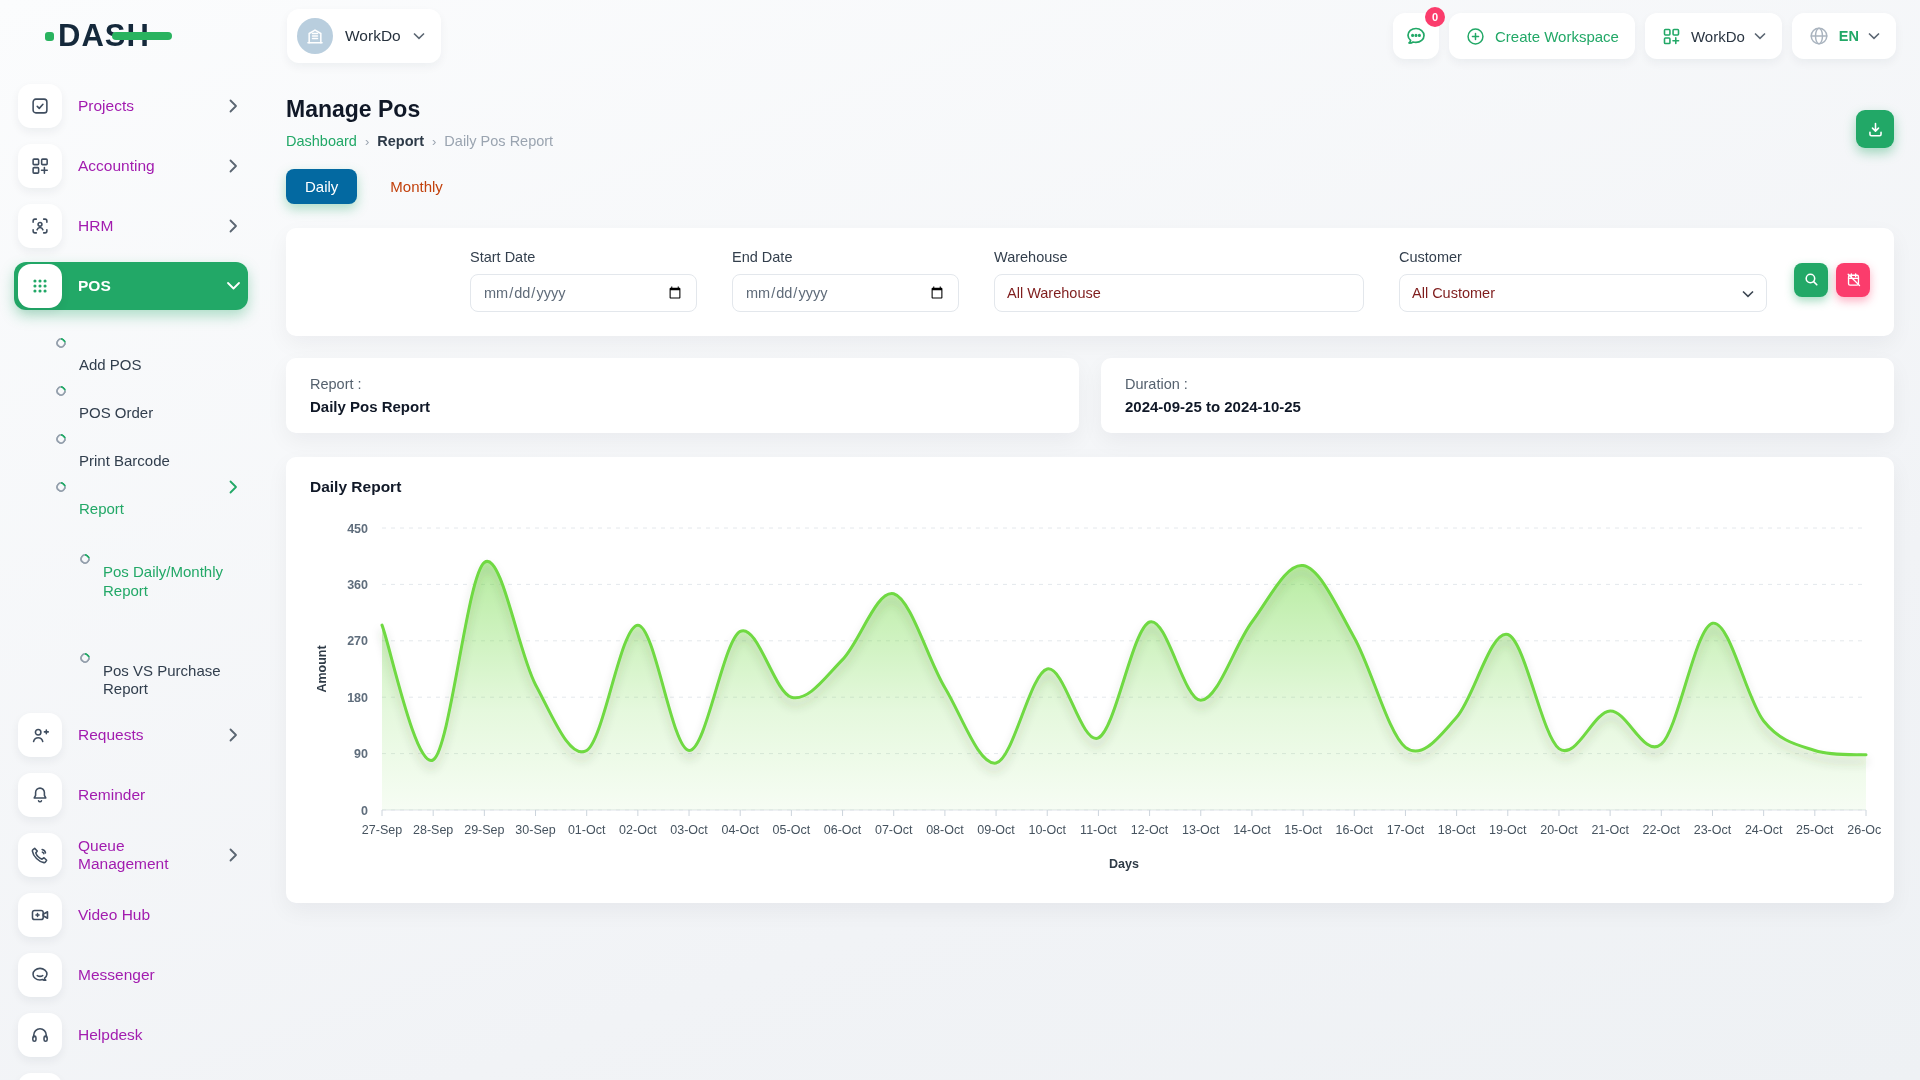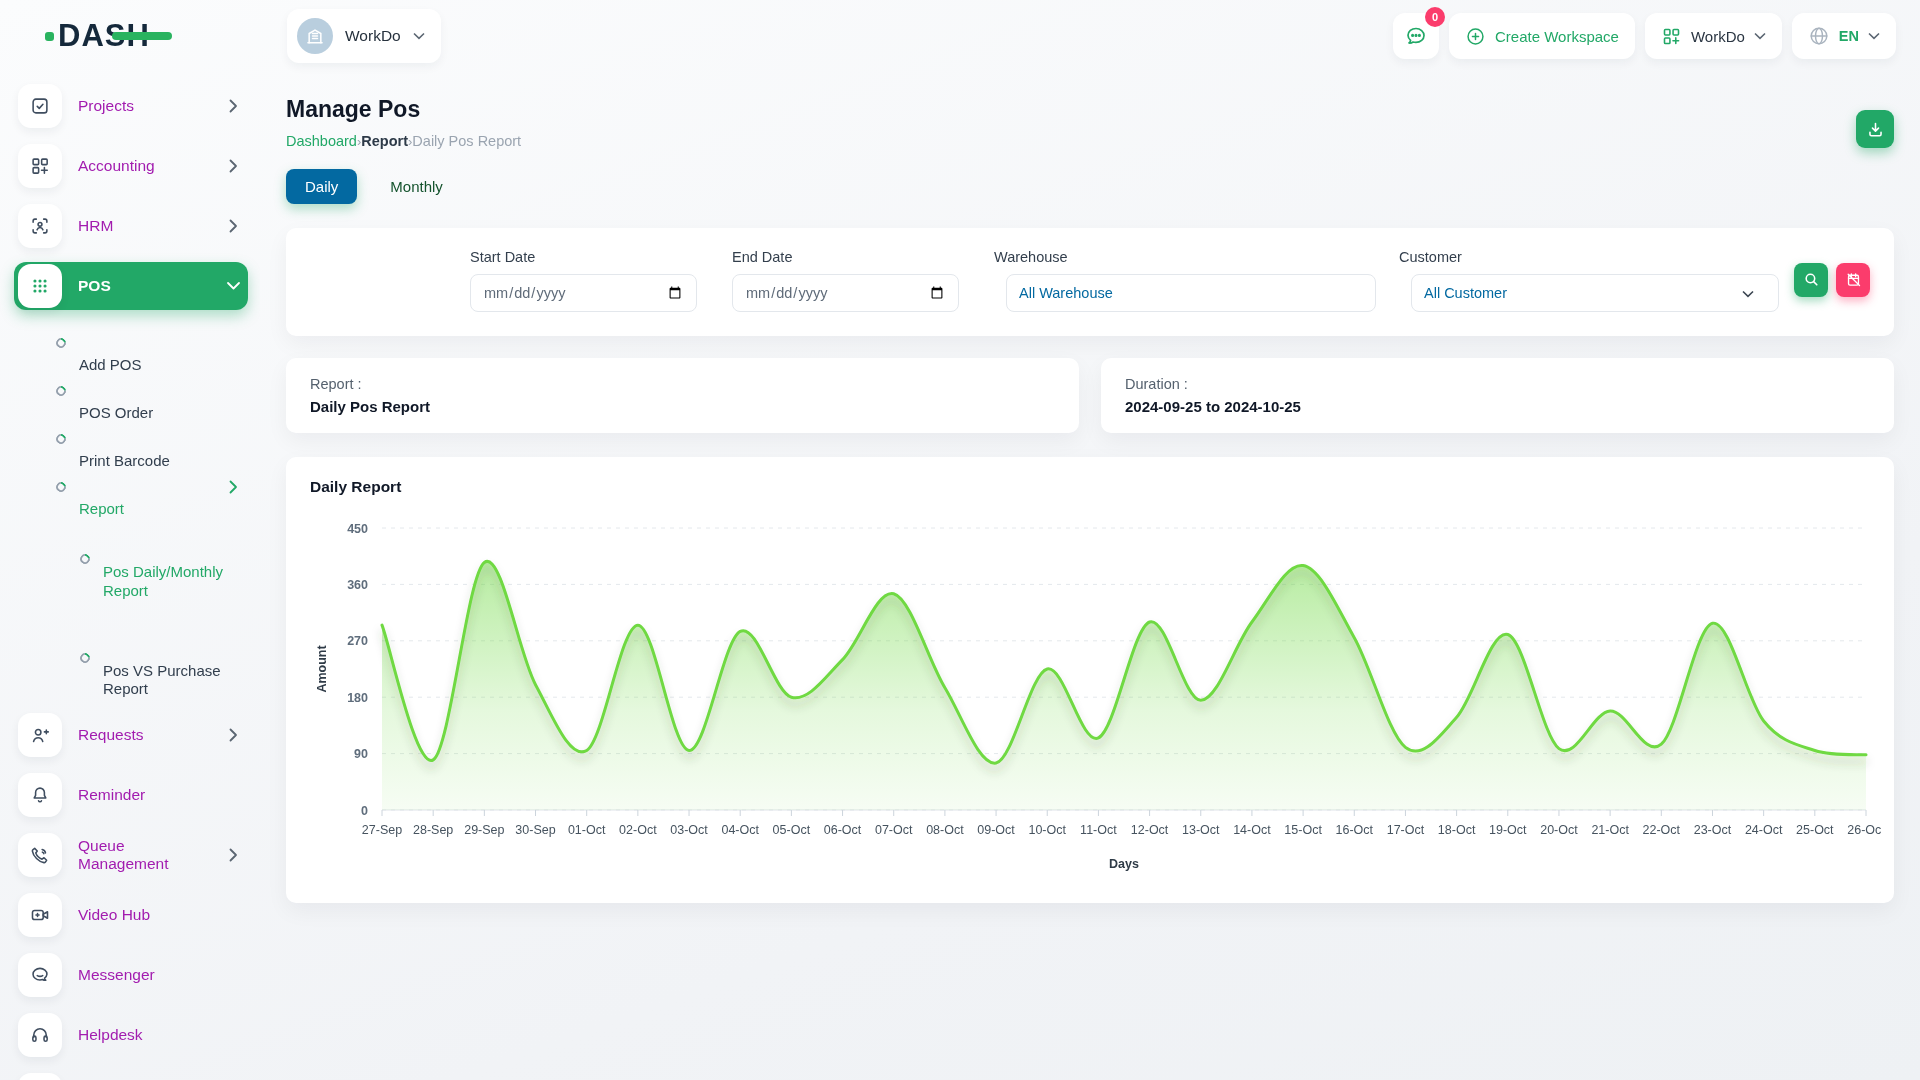--- a/index.html
+++ b/index.html
@@ -47,42 +47,42 @@
   .side-item.lvl1 { height:42px; margin:0 0 6px 0; padding-left:42px; gap:13px; }
   .side-item.lvl2 { min-height:56px; margin:0 0 8px 0; padding:4px 6px 4px 66px; gap:13px; align-items:center; }
   .side-item.lvl1 .side-label, .side-item.lvl2 .side-label { font-size:15px; color:#313e4d; line-height:1.25;margin-top:45px; }
   .side-item.sub-active .side-label { color:#22a867 !important; }
   .ring { width:10px; height:10px; flex:none; border-radius:50%; border:2px solid #95a0ad; border-top-color:#22a867; transform:rotate(40deg); }
 
   
   .main { padding:0 26px; overflow:hidden; }
   .main-head { display:flex; justify-content:space-between; align-items:flex-start; margin-top:24px; }
   .page-title { font-size:23px; font-weight:700; color:#101827; }
-  .breadcrumb { margin-top:10px; font-size:14.5px; display:flex; align-items:center; gap:0; }
+  .breadcrumb { margin-top:10px; font-size:14.5px; display:flex; align-items:center; gap:8px; }
   .bc-link { color:#22a867; cursor:pointer; }
   .bc-mid { color:#2d3a48; font-weight:600; cursor:pointer; }
   .bc-cur { color:#9aa4b0; }
   .bc-sep { color:#9aa4b0; font-size:13px; }
   .dl-btn { width:38px; height:38px; border:none; border-radius:9px; background:#22a867; box-shadow:0 5px 12px rgba(34,168,103,.4);
             display:flex; align-items:center; justify-content:center; cursor:pointer; margin-top:14px; }
 
   .tabs { display:flex; align-items:center; gap:14px; margin-top:20px; }
-  .tab-btn { border:none; cursor:pointer; font-size:15px; border-radius:8px; padding:9px 19px; background:transparent; color:#14532d; font-weight:500; }
+  .tab-btn { border:none; cursor:pointer; font-size:15px; border-radius:8px; padding:9px 19px; background:transparent; color:#c2410c; font-weight:500; }
   .tab-btn.active { background:#0369a1; color:#fff; box-shadow:0 5px 12px rgba(34,168,103,.35); }
 
   .card { background:#fff; border-radius:10px; box-shadow:0 8px 22px rgba(15,25,40,.05); }
 
   .filter-card { margin-top:24px; padding:21px 24px 24px 24px; display:flex; align-items:center; }
   .fields { display:flex; gap:35px; padding-left:160px; }
   .field label { display:block; font-size:14.5px; color:#333f4d; margin-bottom:9px; }
   .inp { height:38px; border:1px solid #e3e7ec; border-radius:8px; background:#fff; color:#5f6b79; font-size:14.5px;
          padding:0 12px; font-family:"Liberation Sans","DejaVu Sans",sans-serif; }
   .date-inp { width:227px; }
   .select-wrap { position:relative; }
-  .sel { appearance:none; -webkit-appearance:none; width:100%; cursor:pointer; color:#0369a1;margin-left:12px; }
+  .sel { appearance:none; -webkit-appearance:none; width:100%; cursor:pointer; color:#7f1d1d; }
   .w-warehouse { width:370px; }
   .w-customer { width:368px; }
   .sel-chev { position:absolute; right:13px; top:16px; pointer-events:none; display:flex; }
   .filter-actions { margin-left:auto; display:flex; gap:8px; align-items:center; margin-bottom:2px; }
   .sq-btn { width:34px; height:34px; border:none; border-radius:8px; display:flex; align-items:center; justify-content:center; cursor:pointer; }
   .sq-btn.green { background:#22a867; box-shadow:0 4px 10px rgba(34,168,103,.4); }
   .sq-btn.pink { background:#fb3c6c; box-shadow:0 4px 10px rgba(251,60,108,.4); }
 
   .summary-row { display:flex; gap:22px; margin-top:22px; }
   .summary-card { flex:1; padding:18px 24px; }

